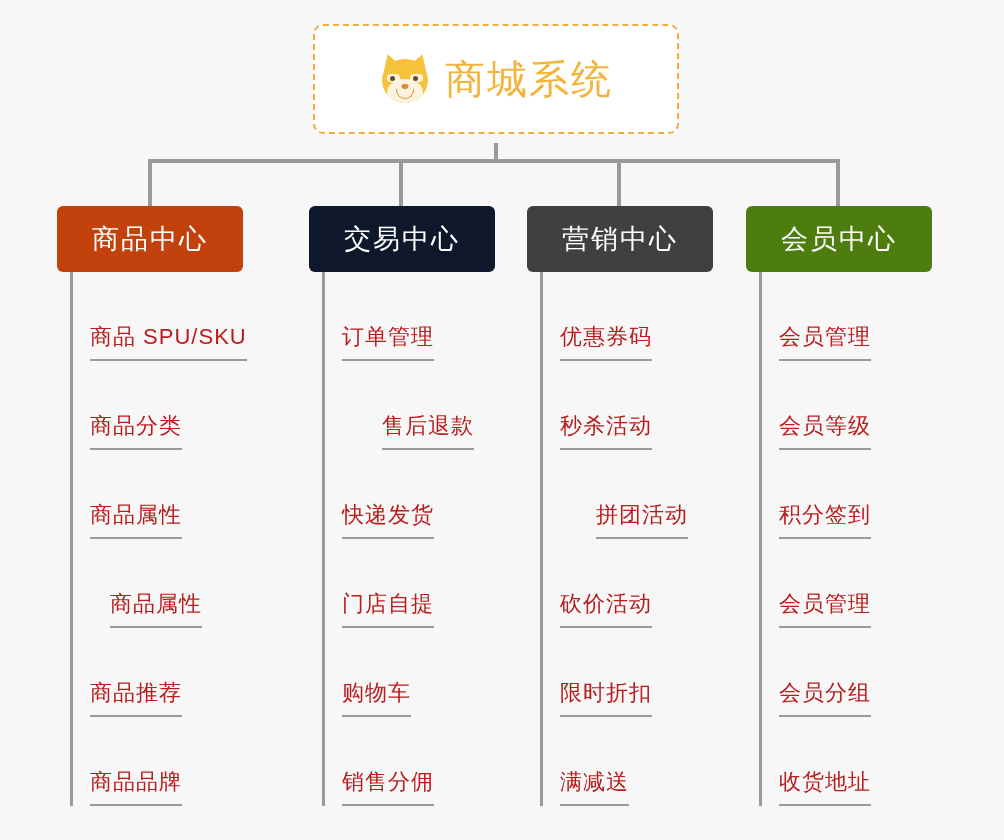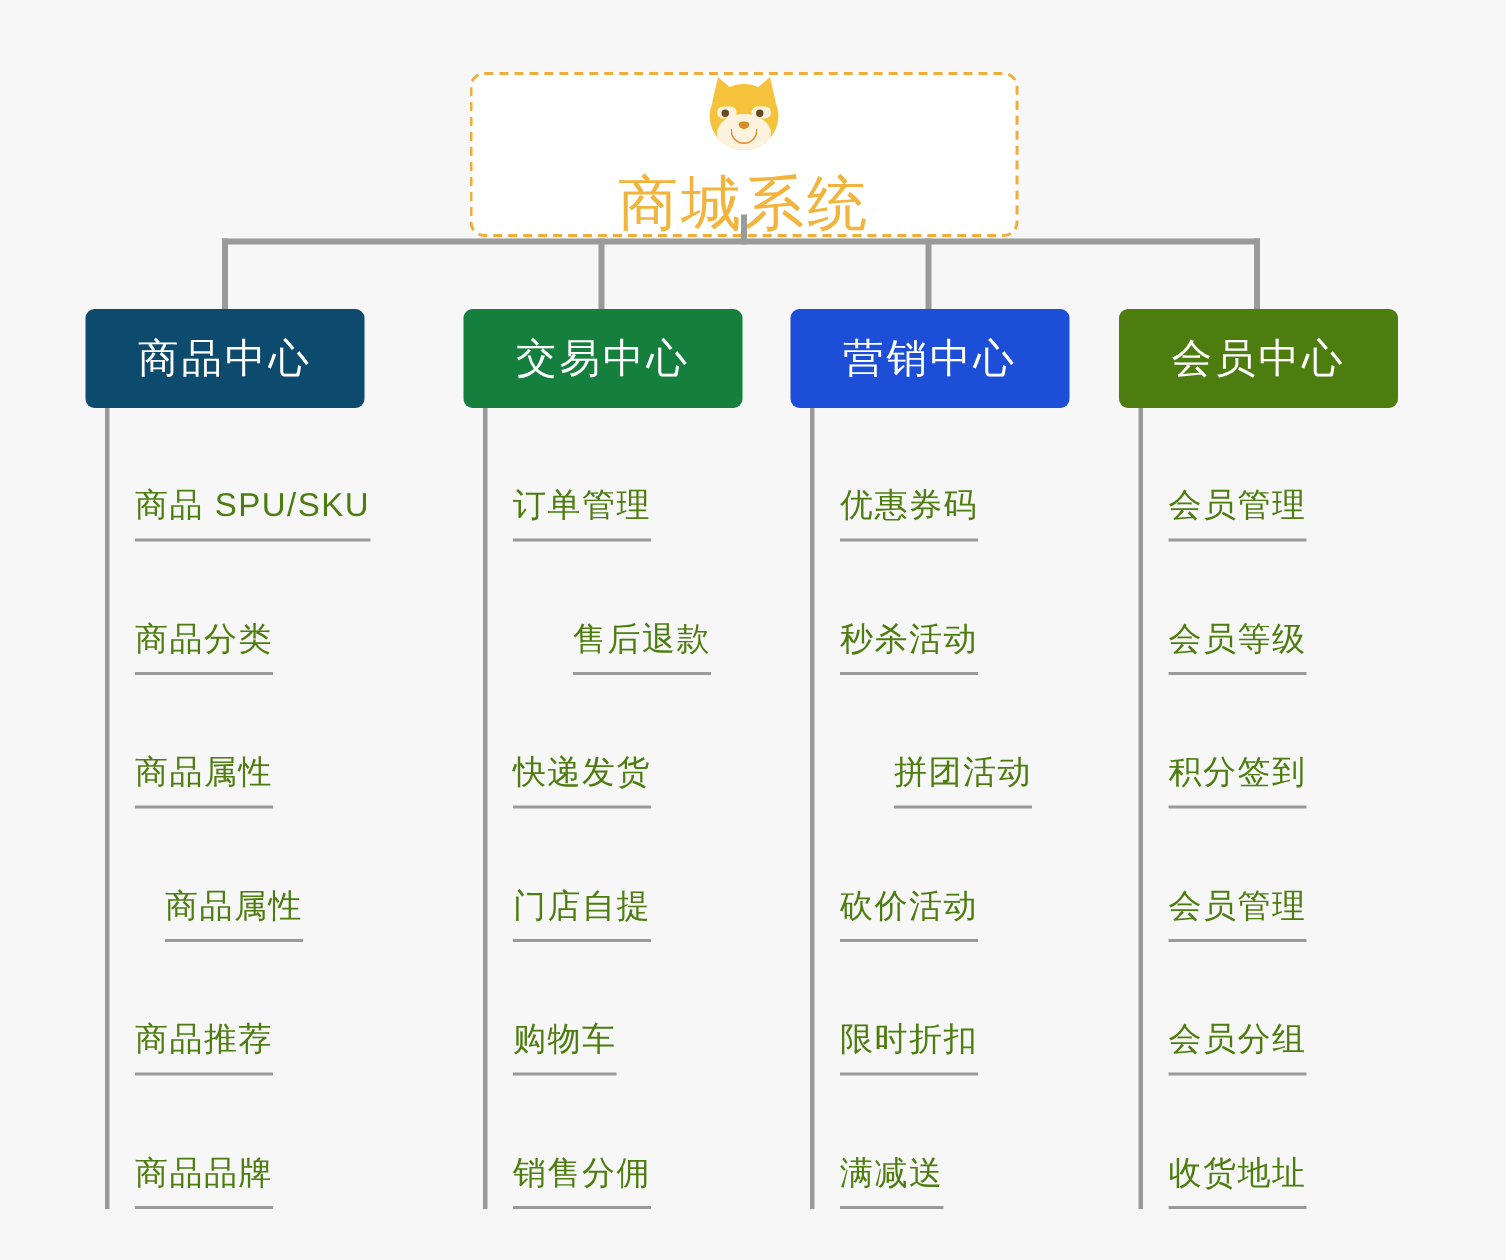--- a/index.html
+++ b/index.html
@@ -18,32 +18,31 @@
   #diagram {
     position: relative;
     width: 1004px;
     height: 840px;
   }
 
   
   .root-node {
     position: absolute;
     left: 313px;
-    top: 48px;
+    top: 24px;
     width: 366px;
     height: 110px;
     box-sizing: border-box;
     background: #ffffff;
     border: 2px dashed #f0ad3c;
     border-radius: 10px;
     display: flex;
     align-items: center;
     justify-content: center;
     gap: 14px;
-    flex-direction: column;
   }
   .root-emoji {
     width: 52px;
     height: 52px;
     position: relative;
     flex: 0 0 auto;
   }
   .root-title {
     font-size: 40px;
     color: #f2b43c;
@@ -172,21 +171,21 @@
     position: relative;
     height: 89px;
     display: flex;
     align-items: flex-end;
     padding-left: 20px;
     box-sizing: border-box;
   }
   .leaf-label {
     display: inline-block;
     font-size: 22px;
-    color: #4d7c0f;
+    color: #b91c1c;
     letter-spacing: 1px;
     white-space: nowrap;
     padding-bottom: 7px;
     border-bottom: 2px solid #9a9a9a;
   }
 </style>
 </head>
 <body style="background: rgb(247, 247, 247);">
 
 <div id="diagram">
@@ -209,21 +208,21 @@
   </div>
 
   <div class="conn conn-v" style="left: 494px; top: 143px; height: 20px; background: rgb(154, 154, 154);"></div>
   <div class="conn conn-h" style="left: 148px; top: 159px; width: 692px; background: rgb(154, 154, 154);"></div>
   <div class="conn conn-v" style="left: 148px; top: 159px; height: 50px; background: rgb(154, 154, 154);"></div>
   <div class="conn conn-v" style="left: 399px; top: 159px; height: 50px; background: rgb(154, 154, 154);"></div>
   <div class="conn conn-v" style="left: 617px; top: 159px; height: 50px; background: rgb(154, 154, 154);"></div>
   <div class="conn conn-v" style="left: 836px; top: 159px; height: 50px; background: rgb(154, 154, 154);"></div>
 
   <div class="column" style="left:57px; width:186px;">
-    <div class="cat-header" style="background: #0c4a6e;">
+    <div class="cat-header" style="background: #c2410c;">
       <span>商品中心</span>
     </div>
     <div class="leaf-list">
       <div class="spine" style="background: rgb(154, 154, 154);"></div>
       <div class="leaf-item">
           <span class="leaf-label" style="border-bottom-color: rgb(154, 154, 154);">商品 SPU/SKU</span>
         </div>
       <div class="leaf-item">
           <span class="leaf-label" style="border-bottom-color: rgb(154, 154, 154);">商品分类</span>
         </div>
@@ -236,21 +235,21 @@
       <div class="leaf-item">
           <span class="leaf-label" style="border-bottom-color: rgb(154, 154, 154);">商品推荐</span>
         </div>
       <div class="leaf-item">
           <span class="leaf-label" style="border-bottom-color: rgb(154, 154, 154);">商品品牌</span>
         </div>
     </div>
   </div>
 
   <div class="column" style="left:309px; width:186px;">
-    <div class="cat-header" style="background: #15803d;">
+    <div class="cat-header" style="background: #0f172a;">
       <span>交易中心</span>
     </div>
     <div class="leaf-list">
       <div class="spine" style="background: rgb(154, 154, 154);"></div>
       <div class="leaf-item">
           <span class="leaf-label" style="border-bottom-color: rgb(154, 154, 154);">订单管理</span>
         </div>
       <div class="leaf-item">
           <span class="leaf-label" style="border-bottom-color: rgb(154, 154, 154); margin-left: 40px;">售后退款</span>
         </div>
@@ -263,21 +262,21 @@
       <div class="leaf-item">
           <span class="leaf-label" style="border-bottom-color: rgb(154, 154, 154);">购物车</span>
         </div>
       <div class="leaf-item">
           <span class="leaf-label" style="border-bottom-color: rgb(154, 154, 154);">销售分佣</span>
         </div>
     </div>
   </div>
 
   <div class="column" style="left:527px; width:186px;">
-    <div class="cat-header" style="background: #1d4ed8;">
+    <div class="cat-header" style="background: #404040;">
       <span>营销中心</span>
     </div>
     <div class="leaf-list">
       <div class="spine" style="background: rgb(154, 154, 154);"></div>
       <div class="leaf-item">
           <span class="leaf-label" style="border-bottom-color: rgb(154, 154, 154);">优惠券码</span>
         </div>
       <div class="leaf-item">
           <span class="leaf-label" style="border-bottom-color: rgb(154, 154, 154);">秒杀活动</span>
         </div>

